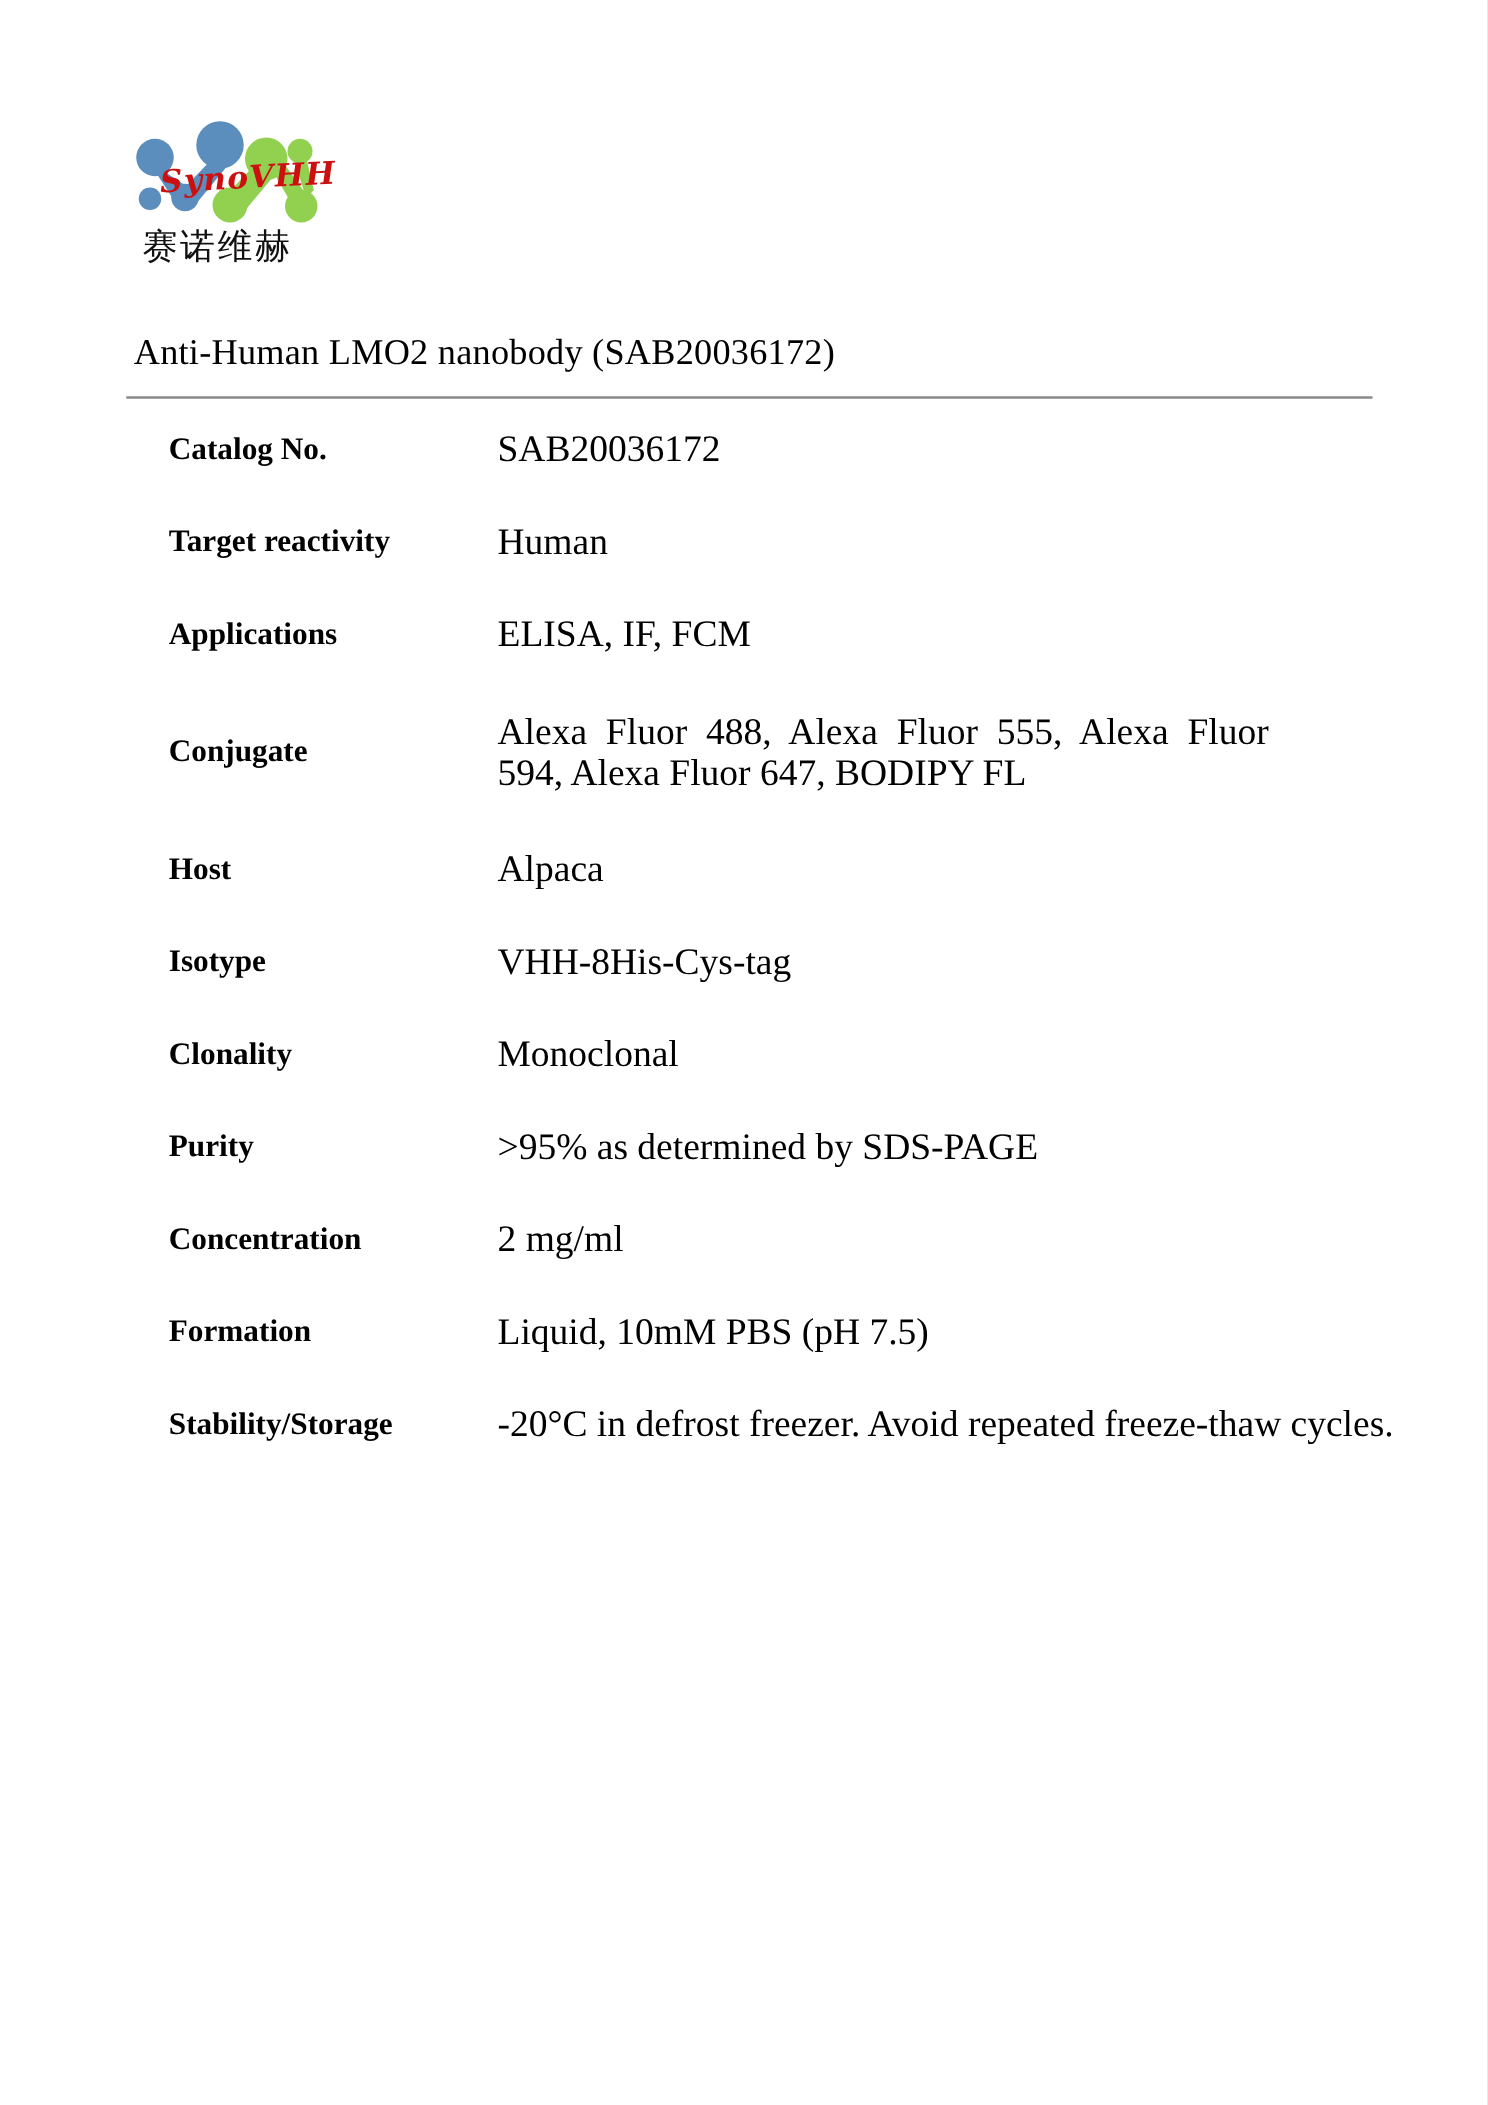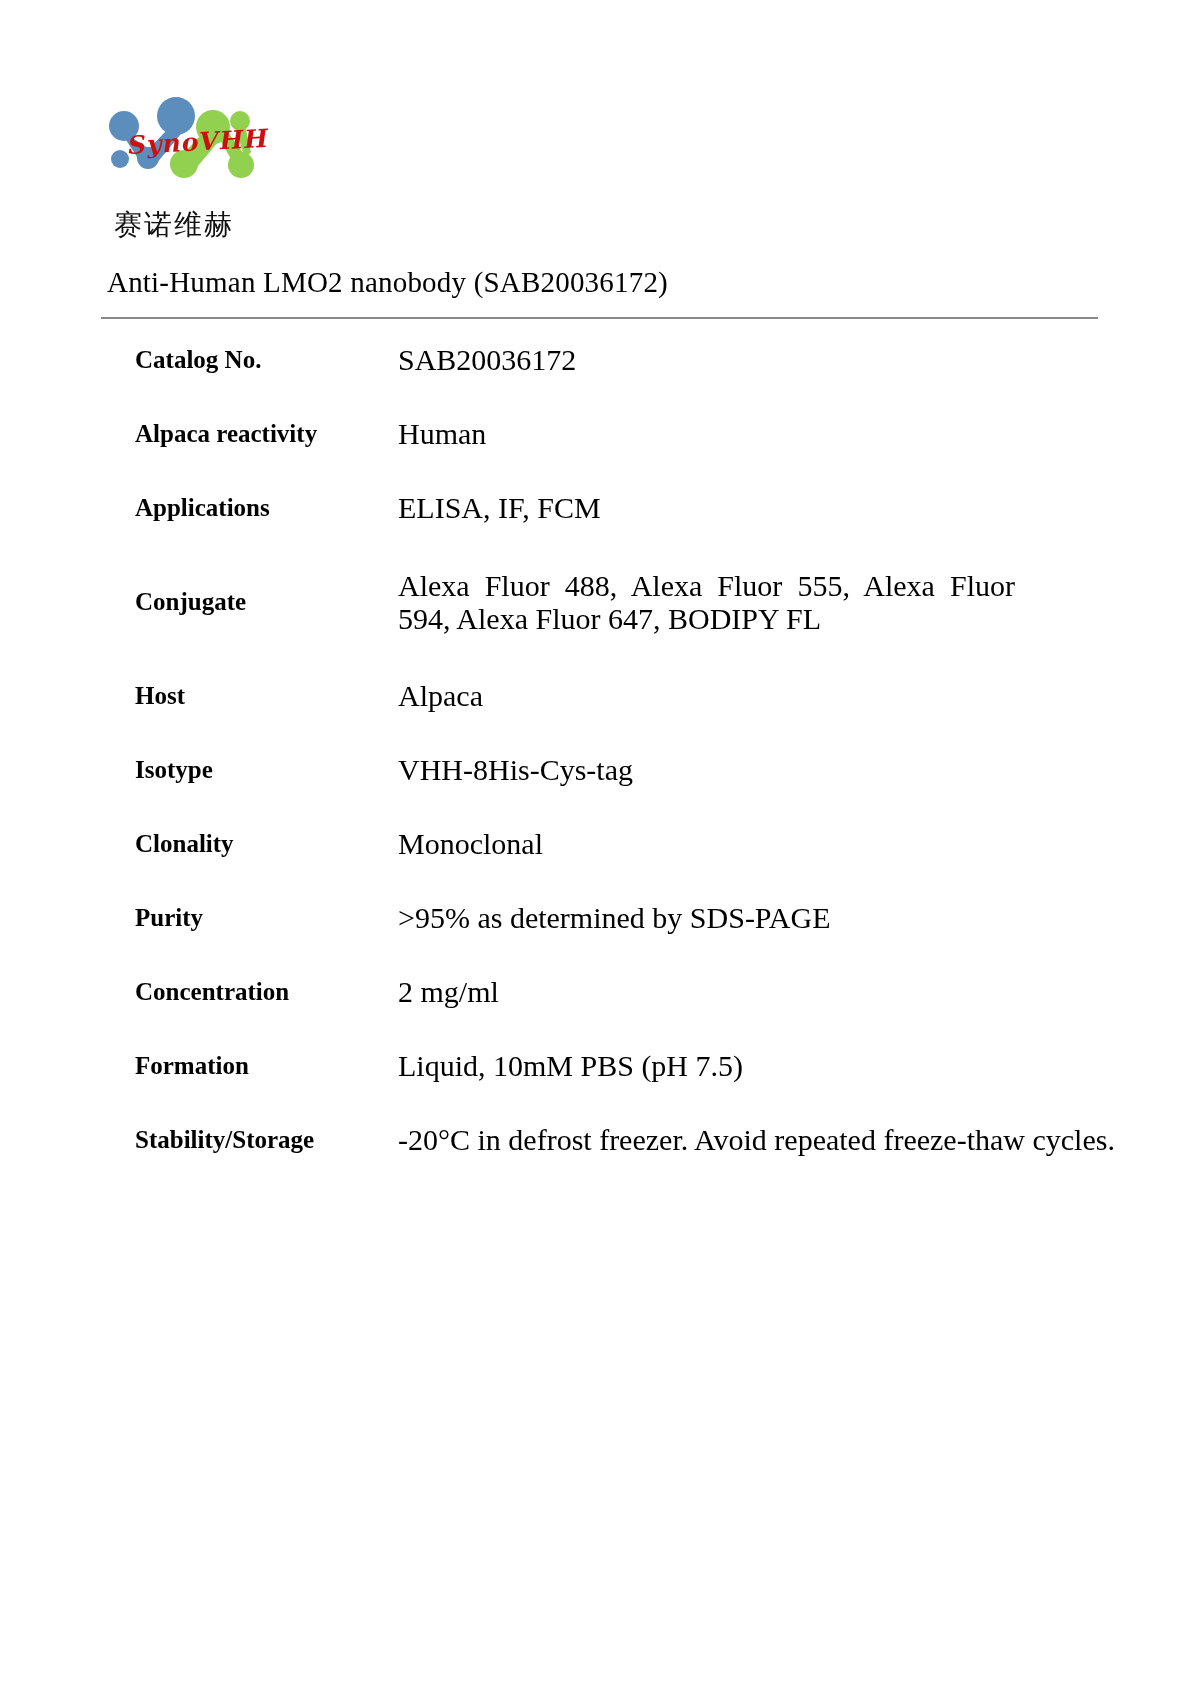--- a/index.html
+++ b/index.html
@@ -25,21 +25,20 @@
   }
   .brand-cn {
     position: absolute;
     left: 114px;
     top: 178px;
     font-family: Liberation Mono, monospace;
     font-size: 28px;
     font-weight: 500;
     letter-spacing: 2px;
     color: #111111;
-    margin-top: 28px;
   }
 
   
   .doc-title {
     position: absolute;
     left: 107px;
     top: 266px;
     font-size: 29px;
     font-weight: normal;
     letter-spacing: 0.2px;
@@ -122,21 +121,21 @@
   <div class="doc-title">Anti-Human LMO2 nanobody (SAB20036172)</div>
   <div class="title-divider"></div>
 
   <div class="spec-table">
 
   <div class="spec-row">
         <div class="spec-label">Catalog No.</div>
         <div class="spec-value">SAB20036172</div>
       </div>
       <div class="spec-row">
-        <div class="spec-label">Alpaca reactivity</div>
+        <div class="spec-label">Target reactivity</div>
         <div class="spec-value">Human</div>
       </div>
       <div class="spec-row">
         <div class="spec-label">Applications</div>
         <div class="spec-value">ELISA, IF, FCM</div>
       </div>
       <div class="spec-row multiline">
         <div class="spec-label">Conjugate</div>
         <div class="spec-value">Alexa Fluor 488, Alexa Fluor 555, Alexa Fluor 594, Alexa Fluor 647, BODIPY FL</div>
       </div>

